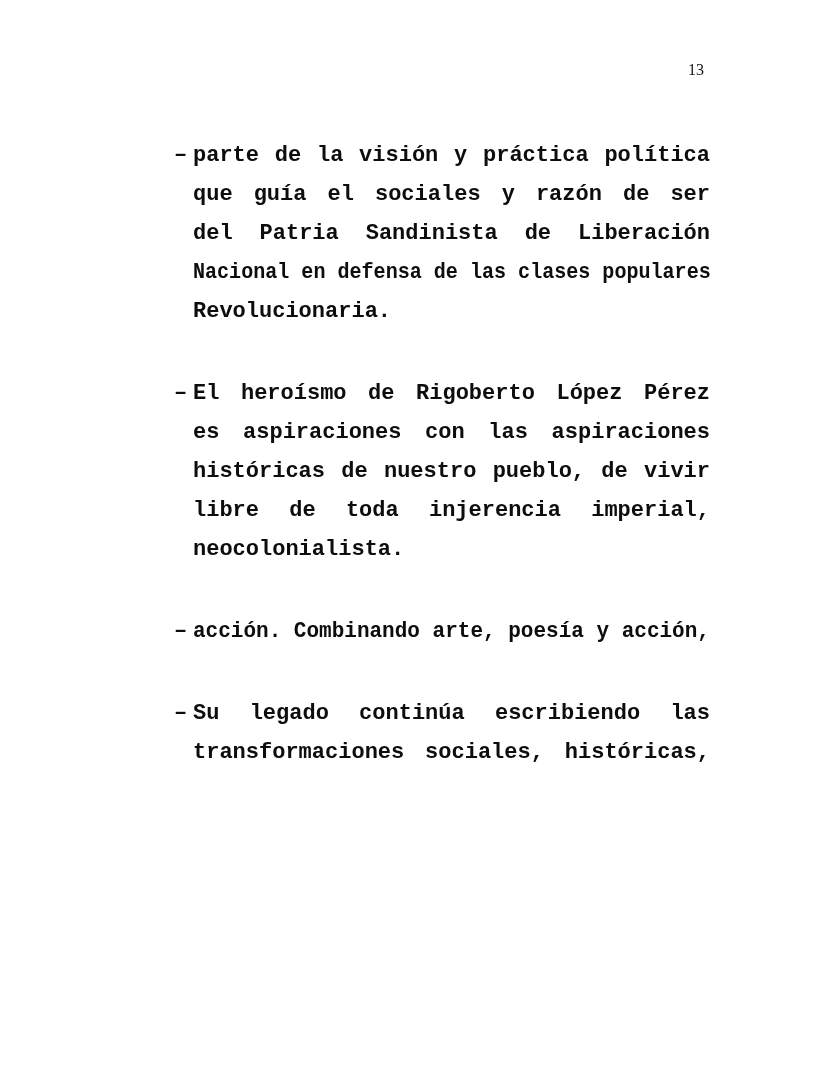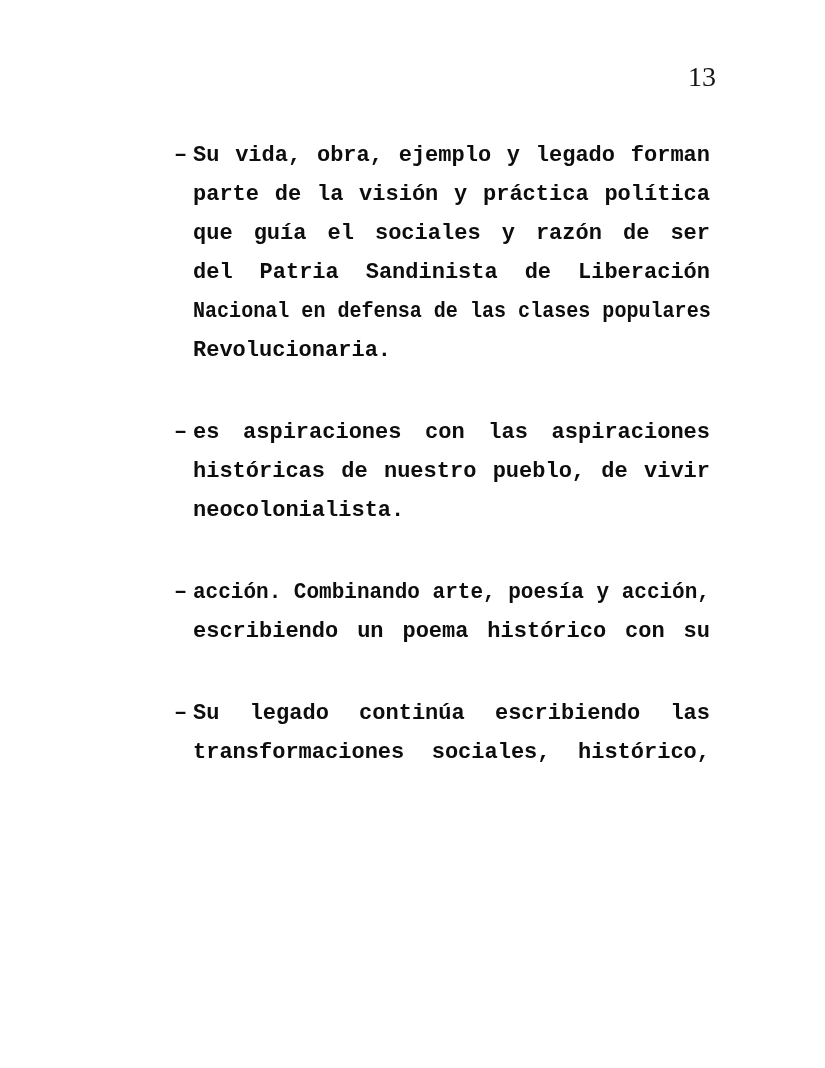--- a/index.html
+++ b/index.html
@@ -12,21 +12,21 @@
     width: 825px;
     height: 1068px;
     background: #ffffff;
     overflow: hidden;
   }
   .page-number {
     position: absolute;
     left: 688px;
     top: 61px;
     font-family: "Liberation Serif", serif;
-    font-size: 28px;
+    font-size: 16px;
     color: #141414;
   }
   .content {
     position: absolute;
     left: 193px;
     top: 136px;
     width: 517px;
   }
   .para {
     position: relative;
@@ -70,41 +70,41 @@
 <body>
 
 <div class="page">
 
   <div class="page-number">13</div>
 
   <div class="content">
 
     <div class="para">
       <span class="dash">–</span>
-      <div class="line">Su vida, obra, ejemplo y legado forman</div>
       <div class="line">parte de la visión y práctica política</div>
       <div class="line">que guía el sociales y razón de ser</div>
       <div class="line">del Patria Sandinista de Liberación</div>
       <div class="line cond" style="--sx:0.912">Nacional en defensa de las clases populares</div>
       <div class="line plain">Revolucionaria.</div>
     </div>
 
     <div class="para">
       <span class="dash">–</span>
+      <div class="line">El heroísmo de Rigoberto López Pérez</div>
       <div class="line">es aspiraciones con las aspiraciones</div>
       <div class="line">históricas de nuestro pueblo, de vivir</div>
+      <div class="line">libre de toda injerencia imperial,</div>
       <div class="line plain">neocolonialista.</div>
     </div>
 
     <div class="para">
       <span class="dash">–</span>
       <div class="line cond" style="--sx:0.955">acción. Combinando arte, poesía y acción,</div>
-      <div class="line">escribiendo un poema histórico con su</div>
     </div>
 
     <div class="para">
       <span class="dash">–</span>
       <div class="line">Su legado continúa escribiendo las</div>
-      <div class="line">transformaciones sociales, histórico,</div>
+      <div class="line">transformaciones sociales, históricas,</div>
     </div>
 
   </div>
 </div>
 
 </body></html>

